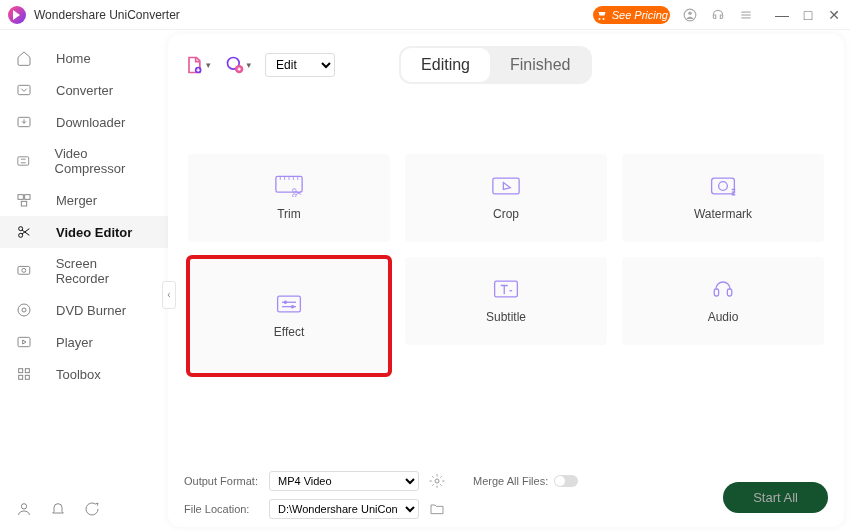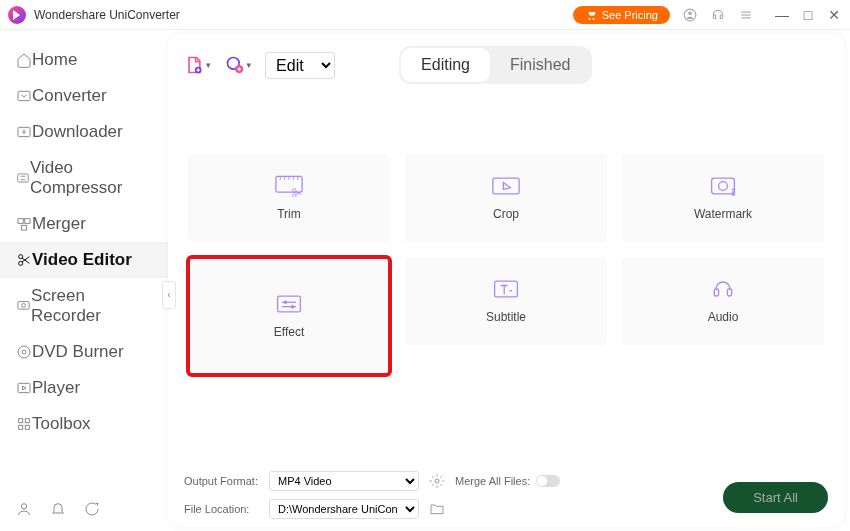--- a/index.html
+++ b/index.html
@@ -52,26 +52,27 @@
     .titlebar-right {
       margin-left: auto;
       display: flex;
       align-items: center;
       gap: 12px;
     }
     .see-pricing {
       background: #ff6a00;
       color: #fff;
       font-size: 11px;
-      padding: 3px 12px;
+      padding: 3px 2px;
       border-radius: 10px;
       display: flex;
       align-items: center;
       gap: 5px;
       cursor: pointer;
+      font-style: italic;
     }
     .see-pricing svg { width: 12px; height: 12px; }
     .titlebar-icon {
       width: 16px;
       height: 16px;
       display: flex;
       align-items: center;
       justify-content: center;
       color: #888;
       cursor: pointer;
@@ -99,23 +100,23 @@
     .sidebar {
       width: 168px;
       padding-top: 12px;
       display: flex;
       flex-direction: column;
       position: relative;
     }
     .sidebar-item {
       display: flex;
       align-items: center;
-      gap: 0;
+      gap: 24px;
       padding: 8px 16px;
-      font-size: 17px;
+      font-size: 13px;
       color: #555;
       cursor: pointer;
     }
     .sidebar-item.active {
       background: #f5f5f5;
       color: #111;
       font-weight: 600;
     }
     .sidebar-item svg {
       width: 16px;
@@ -171,21 +172,21 @@
       align-items: center;
       gap: 2px;
       cursor: pointer;
     }
     .tool-btn svg { width: 20px; height: 20px; }
     .caret {
       font-size: 9px;
       color: #666;
     }
     .mode-select {
-      font-size: 16px;
+      font-size: 12px;
       padding: 3px 6px;
       border: 1px solid #ddd;
       border-radius: 3px;
       background: #fff;
       width: 70px;
     }
     .tabs {
       margin-left: 50px;
       display: flex;
       background: #f0f0f0;
@@ -261,20 +262,21 @@
     .footer-icon {
       width: 16px;
       height: 16px;
       color: #999;
       cursor: pointer;
     }
     .merge-toggle {
       display: flex;
       align-items: flex-start;
       gap: 6px;
+      margin-left: 18px;
     }
     .toggle-sw {
       width: 24px;
       height: 12px;
       background: #ddd;
       border-radius: 6px;
       position: relative;
       cursor: pointer;
     }
     .toggle-sw::after {

